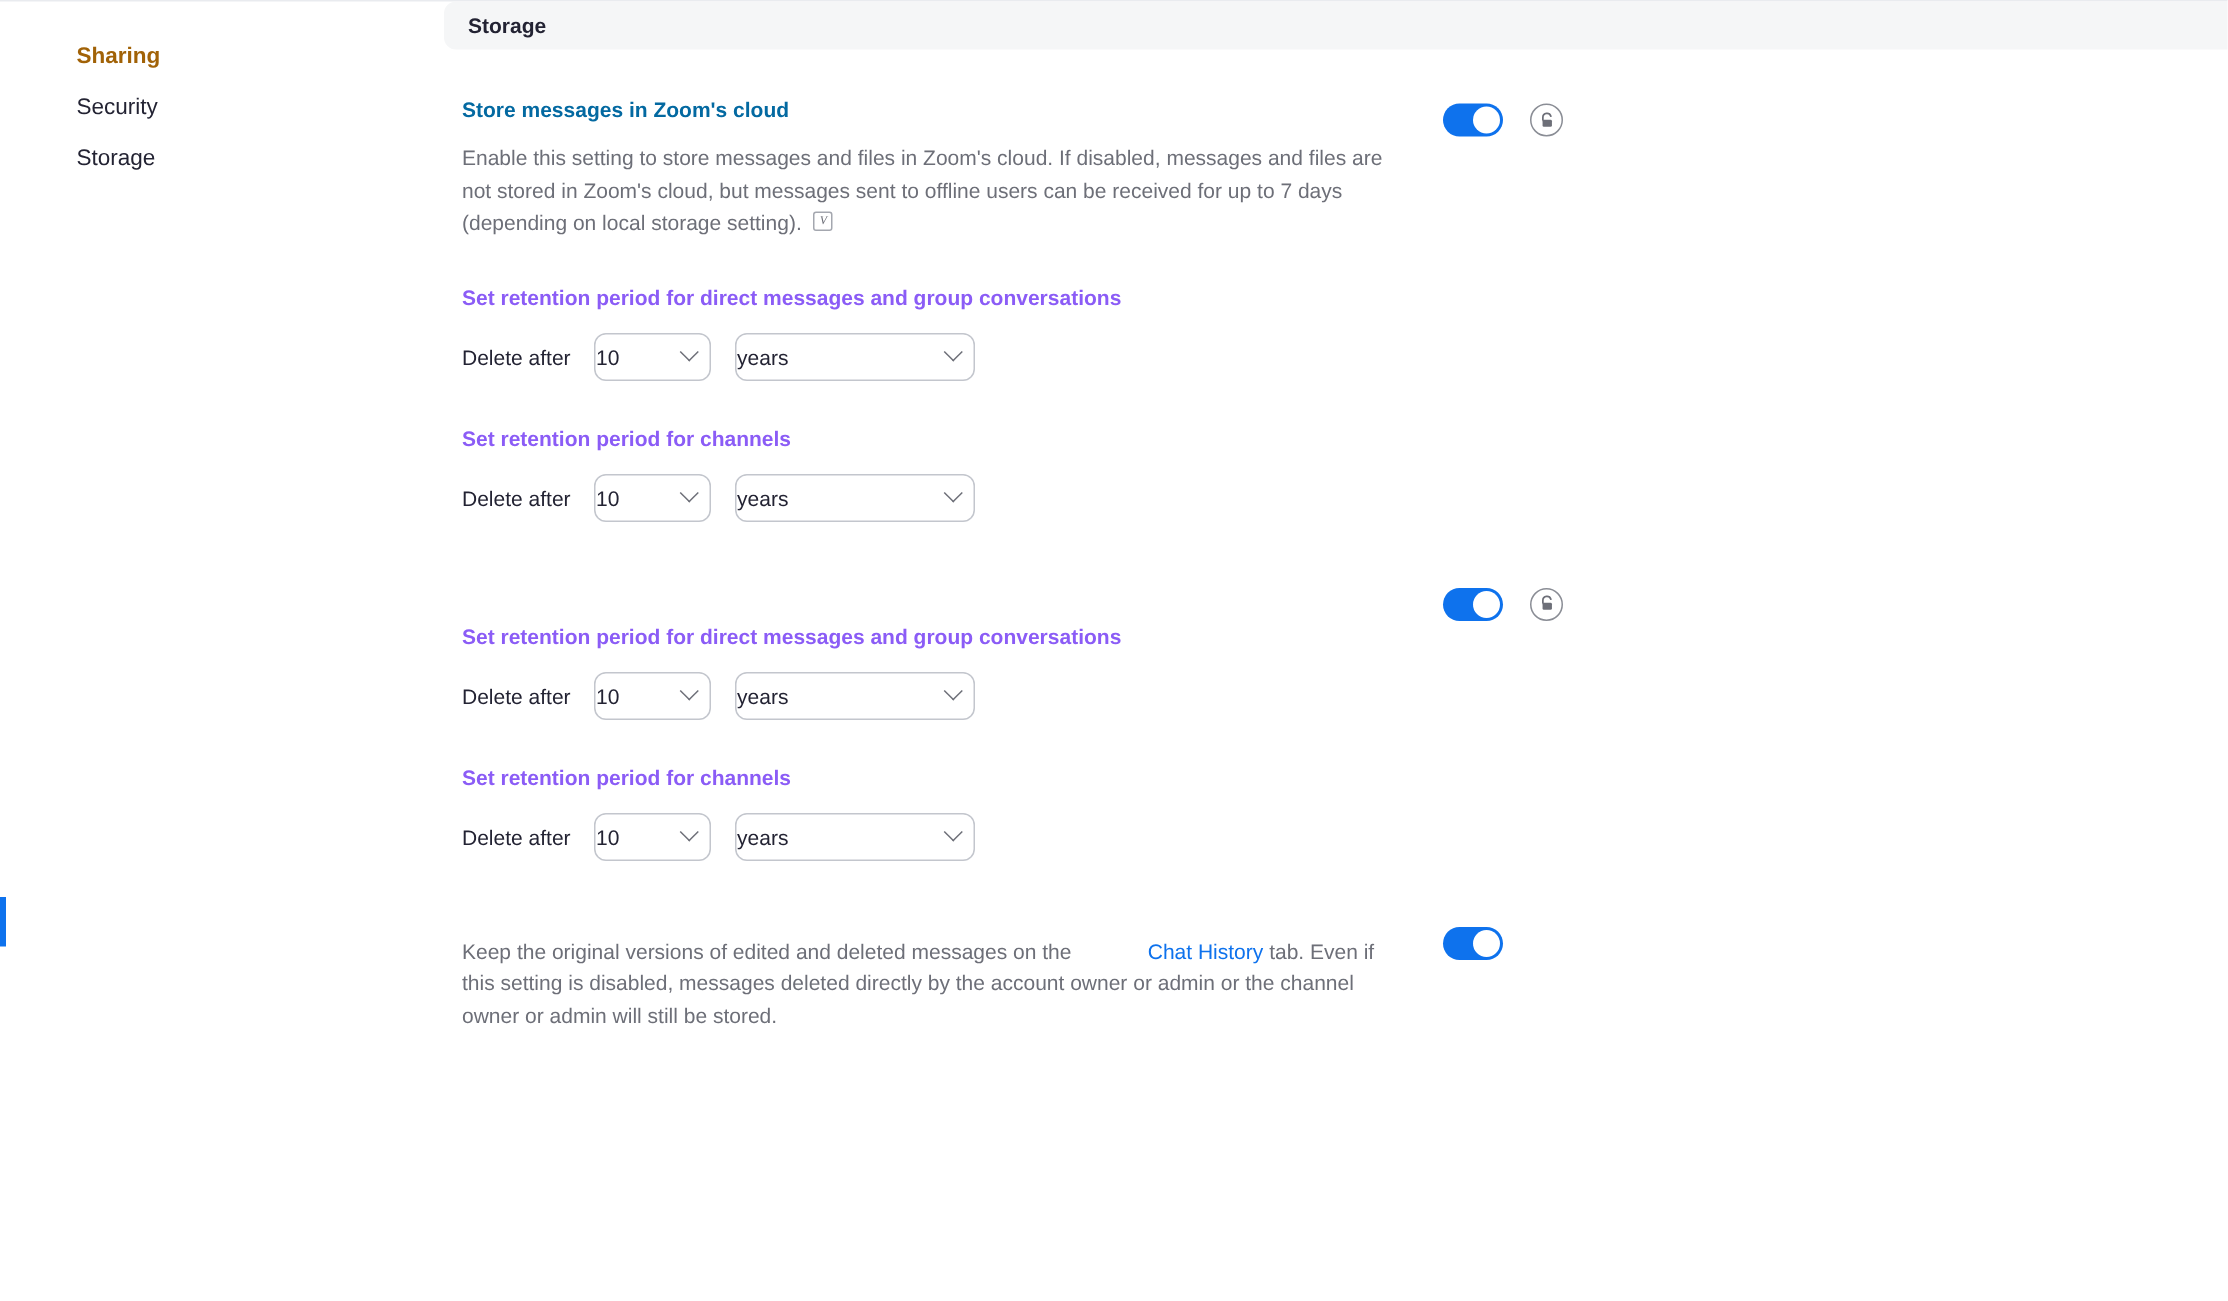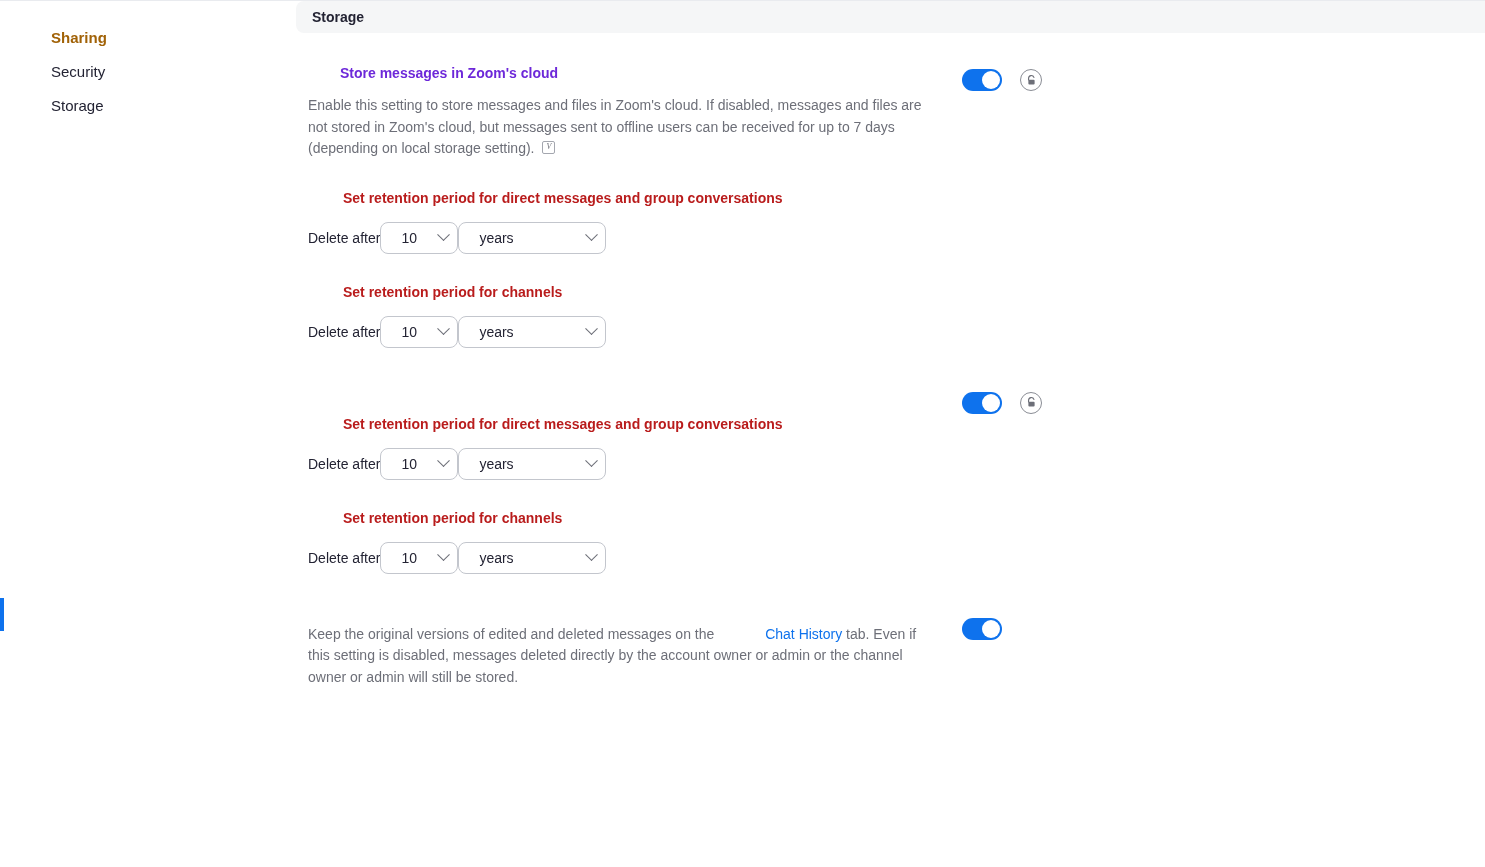--- a/index.html
+++ b/index.html
@@ -86,23 +86,22 @@
     display: flex;
     align-items: center;
     gap: 18px;
     padding-top: 6px;
     margin-left: 14px;
   }
 
   .setting-title {
     font-size: 14px;
     font-weight: 700;
-    color: #6d28d9;
+    color: #0369a1;
     line-height: 20px;
-    margin-left: 32px;
   }
   .setting-desc {
     margin-top: 12px;
     font-size: 14px;
     line-height: 21.5px;
     color: #6d6f78;
     max-width: 620px;
   }
   .setting-desc .link {
     color: #0e72ed;
@@ -159,49 +158,49 @@
     justify-content: center;
     cursor: pointer;
     flex: 0 0 auto;
   }
 
   
   .retention-group { margin-top: 28px; }
   .retention-label {
     font-size: 14px;
     font-weight: 700;
-    color: #b91c1c;
+    color: #8b5cf6;
     line-height: 20px;
-    margin-left: 35px;
   }
   .retention-row {
     margin-top: 14px;
     display: flex;
     align-items: center;
+    gap: 16px;
   }
   .retention-row .delete-label {
     font-size: 14px;
     color: #232333;
   }
   .select {
     height: 32px;
     border: 1px solid #c3c6cd;
     border-radius: 8px;
     background: #ffffff;
     display: flex;
     align-items: center;
     justify-content: space-between;
-    padding: 0 9px 0 20px;
+    padding: 0 9px 0 0;
     font-size: 14px;
     color: #232333;
     cursor: pointer;
     user-select: none;
   }
   .select.num { width: 78px; }
-  .select.unit { width: 148px; }
+  .select.unit { width: 160px; }
   .chev {
     display: inline-block;
     width: 9px; height: 9px;
     border-right: 1.6px solid #6d6f78;
     border-bottom: 1.6px solid #6d6f78;
     transform: rotate(45deg) translate(-2px, -2px);
   }
   .block-gap-lg { height: 38px; }
 </style>
 </head>

